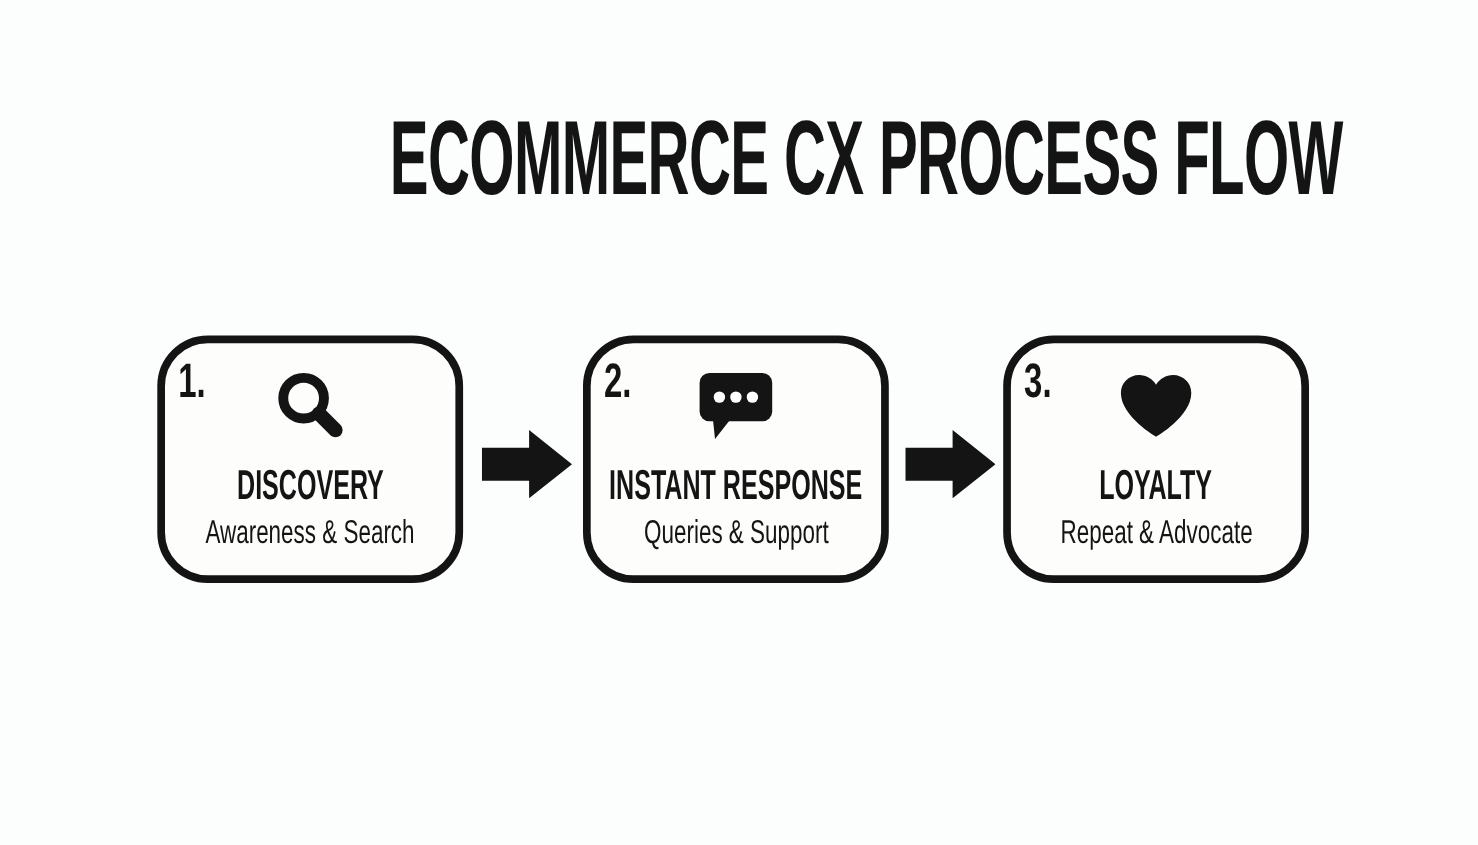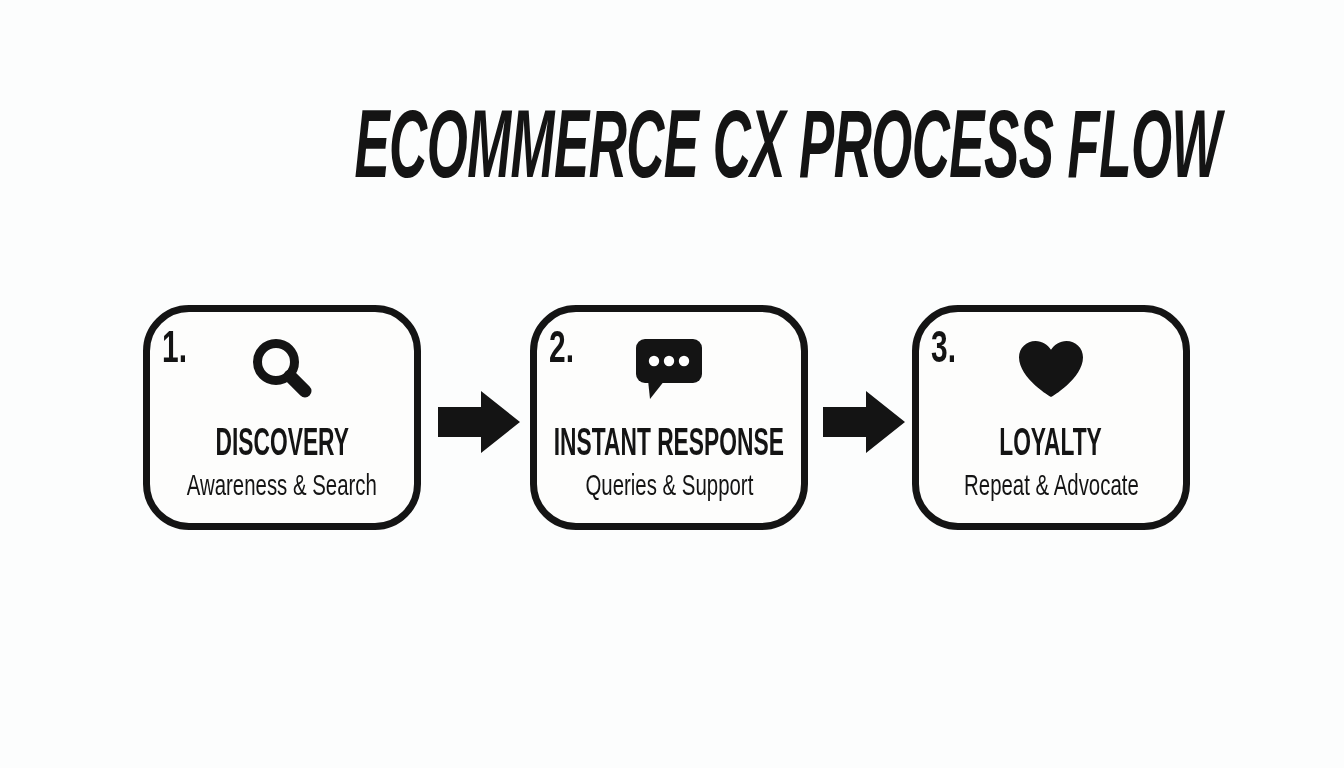--- a/index.html
+++ b/index.html
@@ -17,21 +17,20 @@
   }
   .canvas{position:absolute;inset:0;}
 
   
   .title-wrap{
     position:absolute;
     top:96px;
     left:0;
     width:1152px;
     text-align:left;
-    font-style:italic;
   }
   .diagram-title{
     display:inline-block;
     font-size:96px;
     font-weight:bold;
     letter-spacing:-1px;
     white-space:nowrap;
     color:var(--ink);
     transform:scaleX(0.55);
     transform-origin:center;

